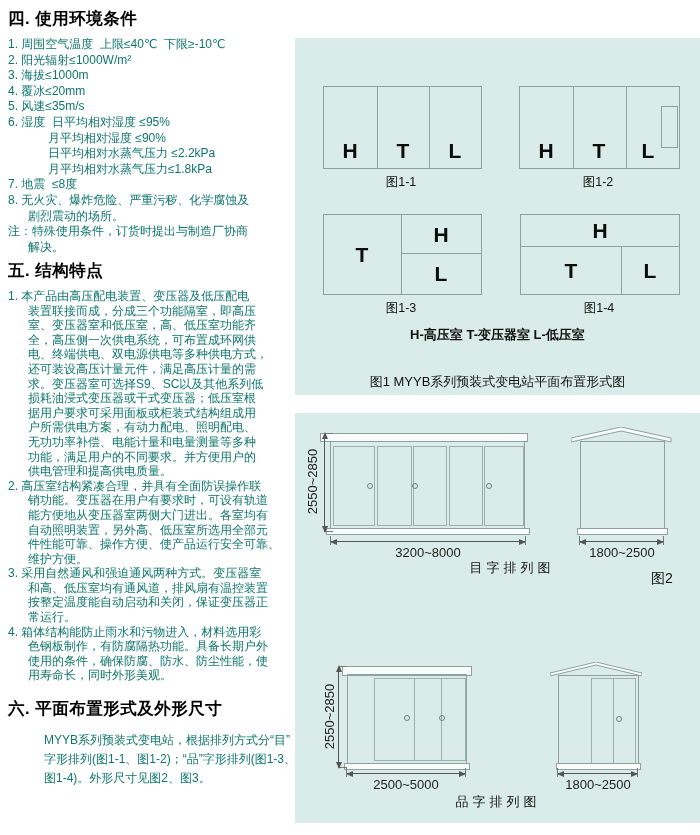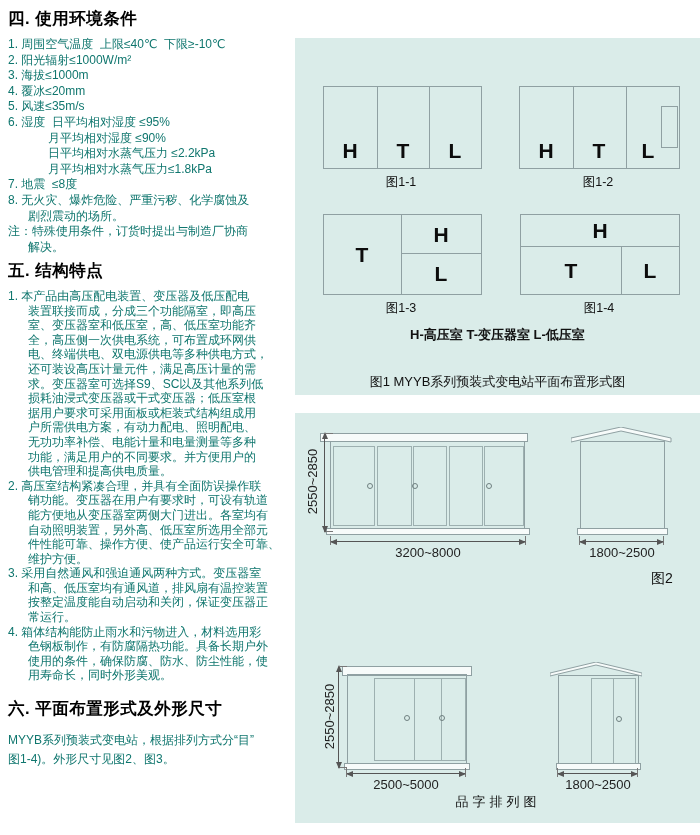--- a/index.html
+++ b/index.html
@@ -5,21 +5,21 @@
   html,body{margin:0;padding:0;}
   body{width:700px;height:835px;background:#ffffff;font-family:"Liberation Sans","DejaVu Sans",sans-serif;position:relative;overflow:hidden;}
   #page{position:absolute;left:0;top:0;width:680px;height:835px;}
 
   
   .sec{position:absolute;left:8px;width:288px;}
   .sec-title{font-size:16.5px;font-weight:bold;color:#000;letter-spacing:.5px;margin-bottom:7px;}
   .sec .body{font-size:12px;color:#0f766e;white-space:pre;}
   #sec4 .body div{line-height:15.6px;}
   #sec5 .body div{line-height:14.6px;}
-  #sec6 .body div{line-height:19px;}
+  #sec6 .body div{line-height:19px;margin-left:36px;}
 
   
   .panel{position:absolute;background:#daece9;}
   #panel1{left:295px;top:38px;width:405px;height:357px;}
   #panel2{left:295px;top:413px;width:405px;height:410px;}
 
   
   .plan{position:absolute;border:1px solid #8fa0a2;}
   .plan .vl{position:absolute;top:0;width:1px;height:100%;background:#8fa0a2;}
   .plan .hl{position:absolute;height:1px;background:#8fa0a2;}
@@ -63,21 +63,21 @@
     <div class="body"><div class="tline">1. 周围空气温度  上限≤40℃  下限≥-10℃</div><div class="tline">2. 阳光辐射≤1000W/m²</div><div class="tline">3. 海拔≤1000m</div><div class="tline">4. 覆冰≤20mm</div><div class="tline">5. 风速≤35m/s</div><div class="tline">6. 湿度  日平均相对湿度 ≤95%</div><div class="tline">            月平均相对湿度 ≤90%</div><div class="tline">            日平均相对水蒸气压力 ≤2.2kPa</div><div class="tline">            月平均相对水蒸气压力≤1.8kPa</div><div class="tline">7. 地震  ≤8度</div><div class="tline">8. 无火灾、爆炸危险、严重污秽、化学腐蚀及</div><div class="tline">      剧烈震动的场所。</div><div class="tline">注：特殊使用条件，订货时提出与制造厂协商</div><div class="tline">      解决。</div></div>
   </div>
 
   <div class="sec" id="sec5" style="top:260px;">
     <div class="sec-title">五. 结构特点</div>
     <div class="body"><div class="tline">1. 本产品由高压配电装置、变压器及低压配电</div><div class="tline">      装置联接而成，分成三个功能隔室，即高压</div><div class="tline">      室、变压器室和低压室，高、低压室功能齐</div><div class="tline">      全，高压侧一次供电系统，可布置成环网供</div><div class="tline">      电、终端供电、双电源供电等多种供电方式，</div><div class="tline">      还可装设高压计量元件，满足高压计量的需</div><div class="tline">      求。变压器室可选择S9、SC以及其他系列低</div><div class="tline">      损耗油浸式变压器或干式变压器；低压室根</div><div class="tline">      据用户要求可采用面板或柜装式结构组成用</div><div class="tline">      户所需供电方案，有动力配电、照明配电、</div><div class="tline">      无功功率补偿、电能计量和电量测量等多种</div><div class="tline">      功能，满足用户的不同要求。并方便用户的</div><div class="tline">      供电管理和提高供电质量。</div><div class="tline">2. 高压室结构紧凑合理，并具有全面防误操作联</div><div class="tline">      销功能。变压器在用户有要求时，可设有轨道</div><div class="tline">      能方便地从变压器室两侧大门进出。各室均有</div><div class="tline">      自动照明装置，另外高、低压室所选用全部元</div><div class="tline">      件性能可靠、操作方便、使产品运行安全可靠、</div><div class="tline">      维护方便。</div><div class="tline">3. 采用自然通风和强迫通风两种方式。变压器室</div><div class="tline">      和高、低压室均有通风道，排风扇有温控装置</div><div class="tline">      按整定温度能自动启动和关闭，保证变压器正</div><div class="tline">      常运行。</div><div class="tline">4. 箱体结构能防止雨水和污物进入，材料选用彩</div><div class="tline">      色钢板制作，有防腐隔热功能。具备长期户外</div><div class="tline">      使用的条件，确保防腐、防水、防尘性能，使</div><div class="tline">      用寿命长，同时外形美观。</div></div>
   </div>
 
   <div class="sec" id="sec6" style="top:698px;">
     <div class="sec-title" style="margin-bottom:11px;">六. 平面布置形式及外形尺寸</div>
-    <div class="body"><div class="tline">MYYB系列预装式变电站，根据排列方式分“目”</div><div class="tline">图1-4)。外形尺寸见图2、图3。</div></div>
+    <div class="body"><div class="tline">MYYB系列预装式变电站，根据排列方式分“目”</div><div class="tline">字形排列(图1-1、图1-2)；“品”字形排列(图1-3、</div><div class="tline">图1-4)。外形尺寸见图2、图3。</div></div>
   </div>
 
   <div id="panel1" class="panel">
 
     <div class="plan" style="left:28px;top:48px;width:157px;height:81px;">
       <div class="vl" style="left:53px;"></div>
       <div class="vl" style="left:105px;"></div>
       <span class="rl" style="left:26px;">H</span>
       <span class="rl" style="left:79px;">T</span>
       <span class="rl" style="left:131px;">L</span>
@@ -145,20 +145,21 @@
       <polygon points="0,15 50,4 100,15 100,11 50,0 0,11" fill="#f7fbfa" stroke="#8fa0a2" stroke-width="1"></polygon>
     </svg>
     <div class="cab" style="left:285px;top:28px;width:83px;height:87px;"></div>
     <div class="slab" style="left:282px;top:115px;width:89px;height:5px;"></div>
     <div class="dimh" style="left:285px;top:128px;width:83px;">
         <i class="e1"></i>
         <i class="e2"></i>
       </div>
     <div class="dimlab" style="left:277px;top:132px;">1800~2500</div>
 
+    <div class="drawcap" style="left:152px;top:146px;">目字排列图</div>
     <div class="figlabel" style="left:356px;top:157px;">图2</div>
 
     <div class="slab" style="left:47px;top:253px;width:128px;height:8px;"></div>
     <div class="cab" style="left:52px;top:261px;width:118px;height:89px;">
       <div class="door" style="left:26px;top:3px;width:39px;height:81px;"></div>
       <div class="door" style="left:66px;top:3px;width:50px;height:81px;">
         <div class="dvl" style="left:26px;"></div>
       </div>
       <i class="hd" style="left:56px;top:40px;"></i>
       <i class="hd" style="left:91px;top:40px;"></i>

